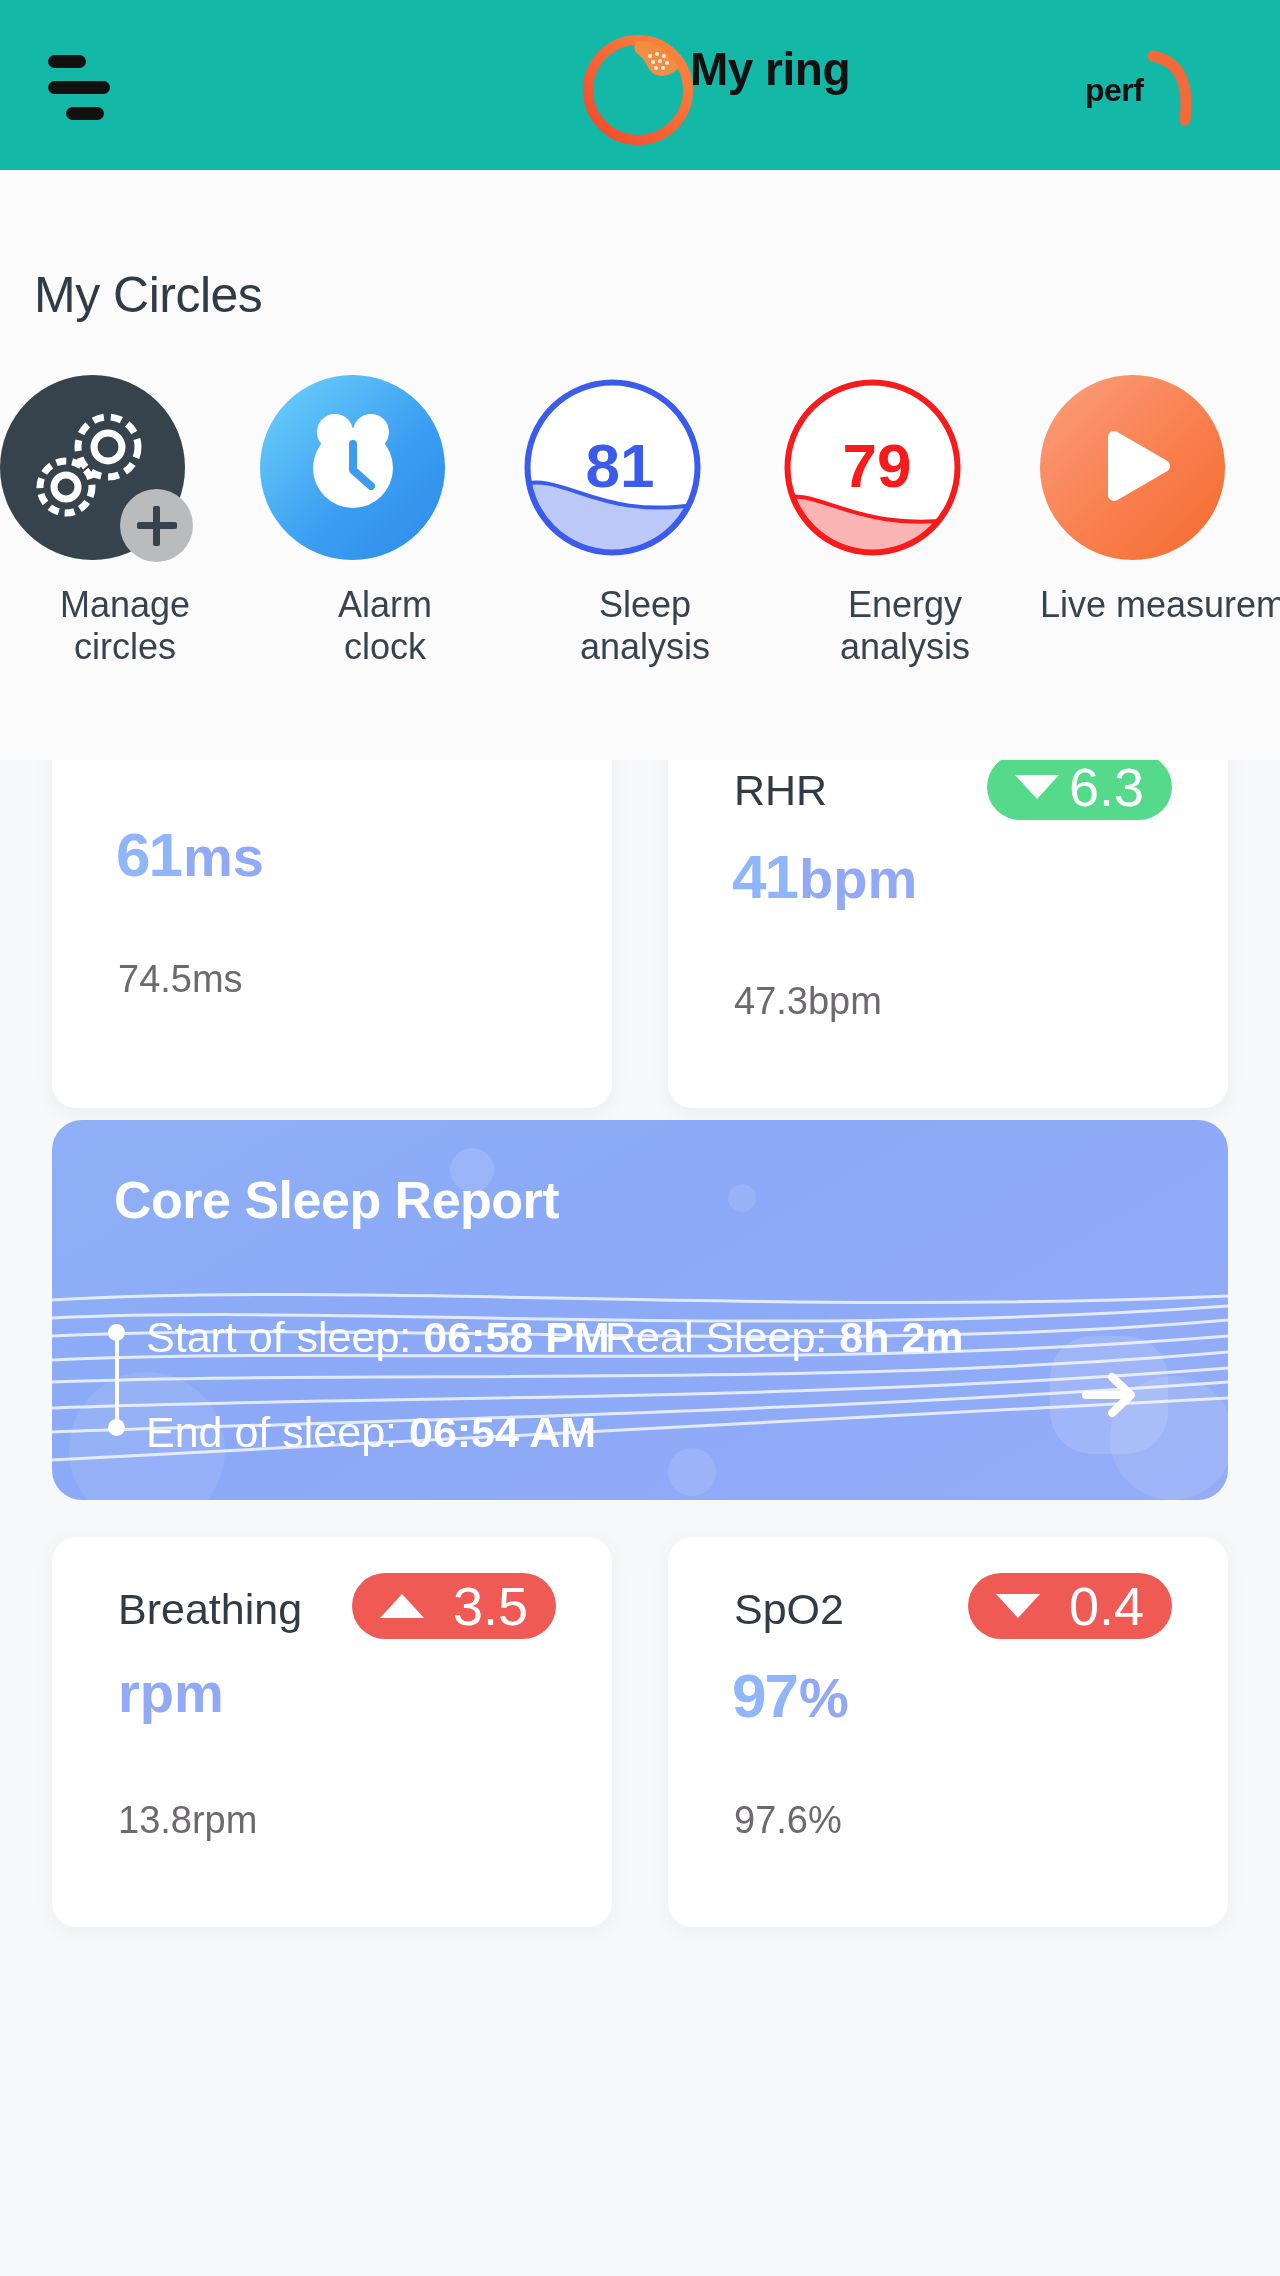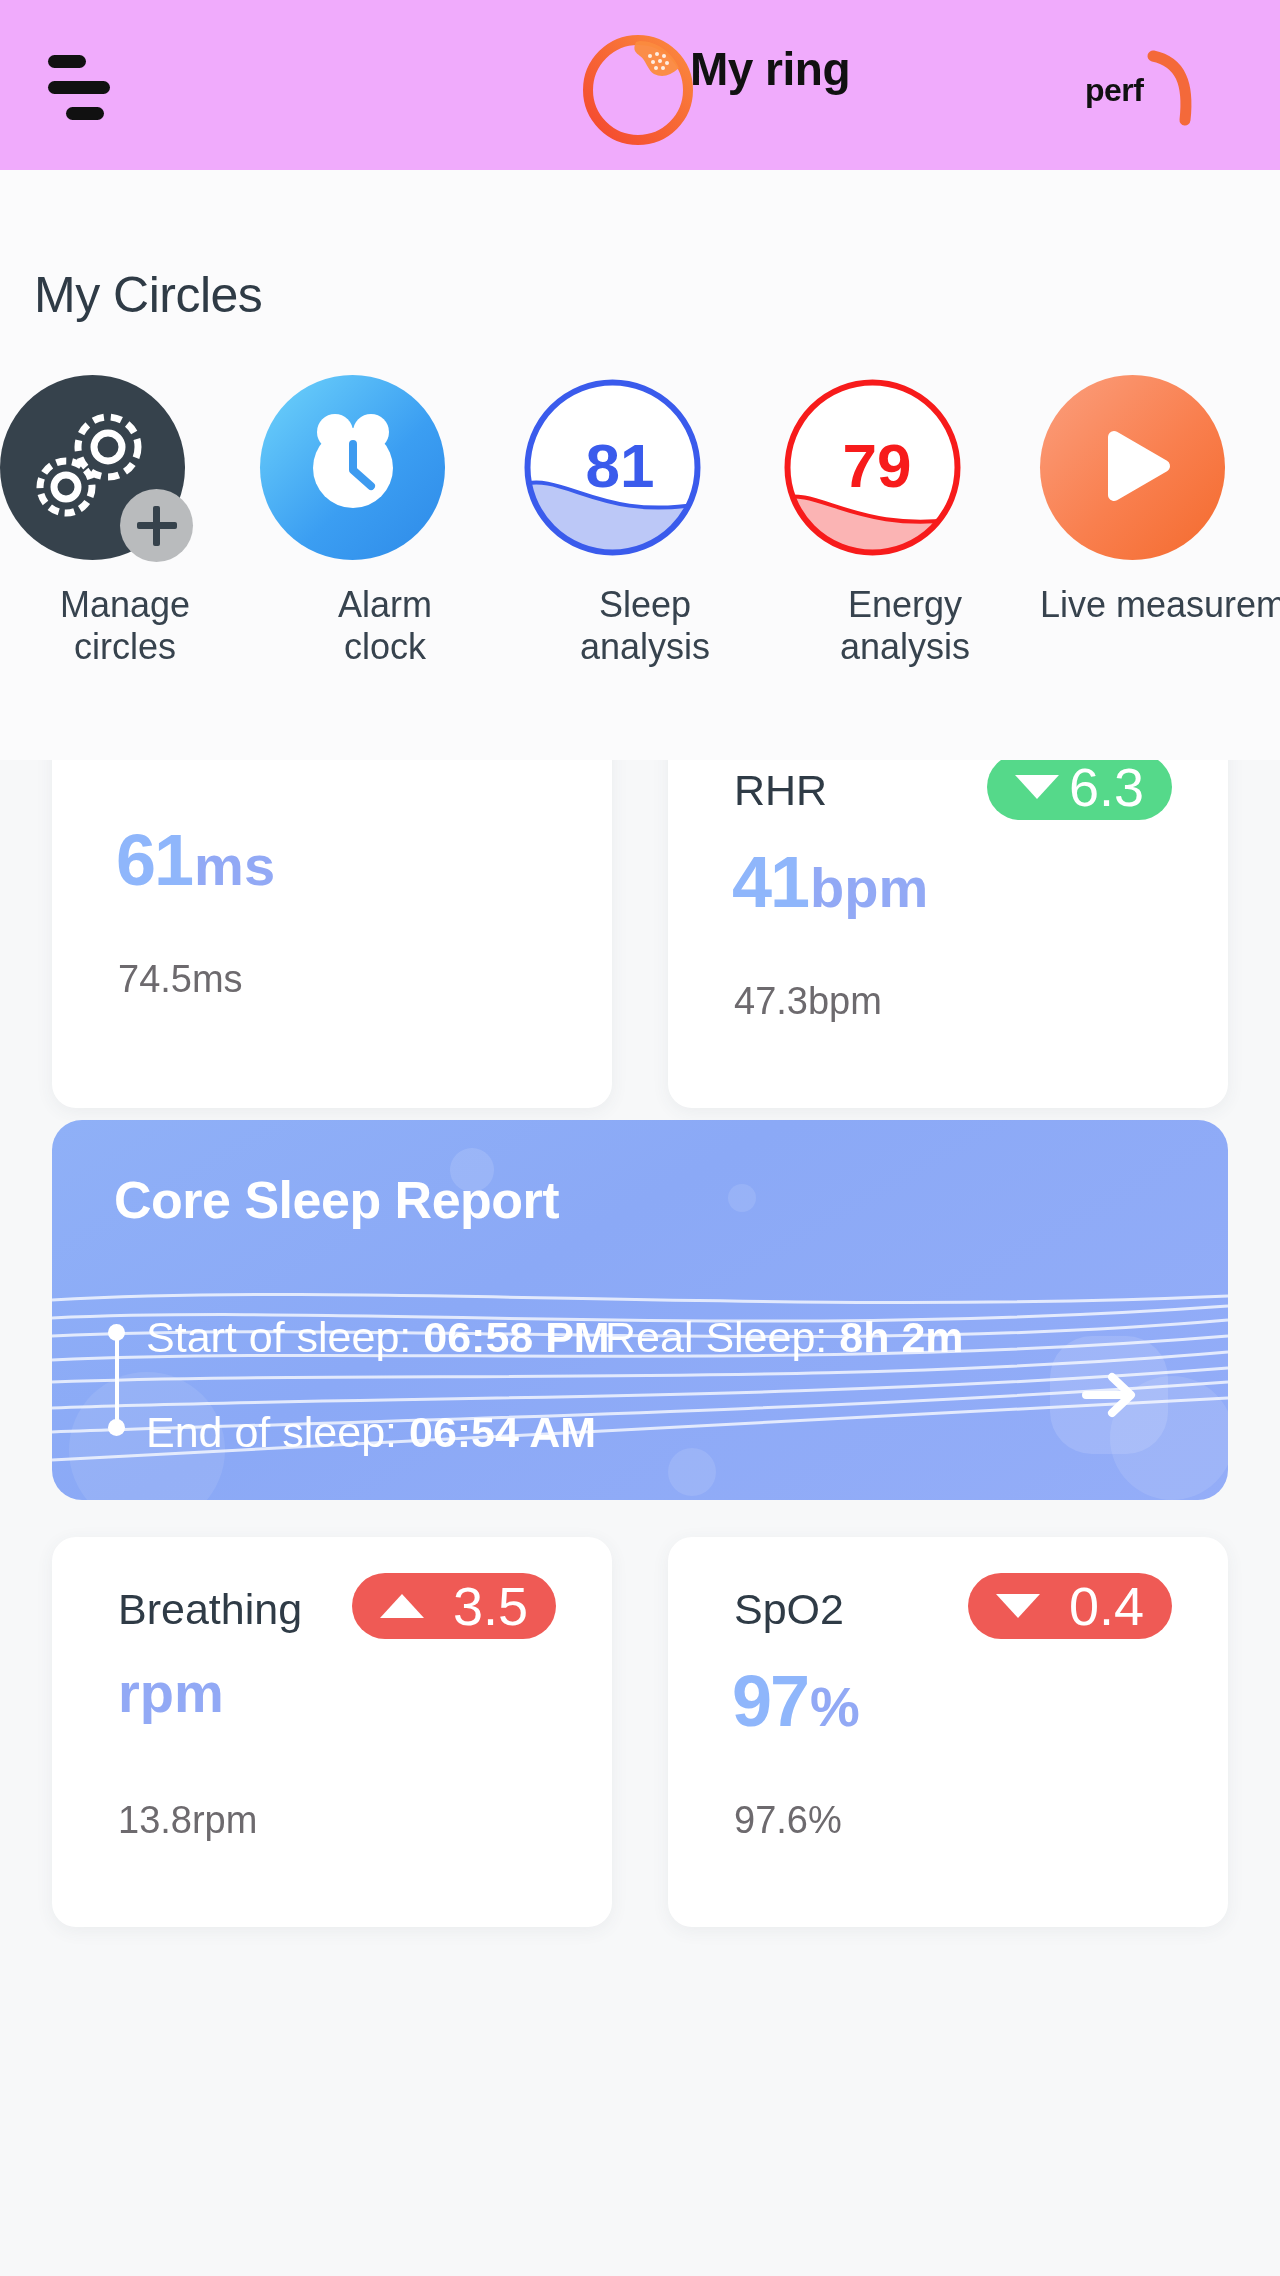--- a/index.html
+++ b/index.html
@@ -7,21 +7,21 @@
   body {
     font-family:"Liberation Sans", sans-serif;
     background:#f7f8f9;
     overflow:hidden;
     position:relative;
   }
 
   
   .header {
     position:absolute; top:0; left:0; width:1280px; height:170px;
-    background:#f0abfc;
+    background:#14b8a6;
     display:flex; align-items:center;
   }
   .hamburger {
     position:absolute; left:48px; top:55px;
     width:70px; height:60px;
   }
   .hamburger i { position:absolute; display:block; height:13px; background:#111; border-radius:7px; }
   .hamburger i.l1 { top:0px;  left:0px;  width:38px; }
   .hamburger i.l2 { top:26px; left:0px;  width:62px; }
   .hamburger i.l3 { top:52px; left:18px; width:38px; }
@@ -126,21 +126,21 @@
   .card-badge.red   { background:#ef5a55;gap:29px; }
   .badge-tri { width:0; height:0; }
   .badge-tri.down { border-left:22px solid transparent; border-right:22px solid transparent; border-top:24px solid #fff; }
   .badge-tri.up   { border-left:22px solid transparent; border-right:22px solid transparent; border-bottom:24px solid #fff; }
   .badge-val { font-size:54px; color:#fff; font-weight:400; }
 
   .card-value {
     position:absolute; left:64px; top:128px;
     display:flex; align-items:baseline;
   }
-  .val-num  { font-size:72px; font-weight:bold; color:#8fb6fb; letter-spacing:-2px; line-height:1; }
+  .val-num  { font-size:62px; font-weight:bold; color:#8fb6fb; letter-spacing:-2px; line-height:1; }
   .val-unit { font-size:56px; font-weight:bold; color:#92a9f5; margin-left:2px; line-height:1; }
   .card-sub {
     position:absolute; left:66px; top:262px;
     font-size:38px; color:#6d6a6e;
   }
   
   .card.hrv .card-value { top:106px; }
   .card.hrv .card-sub   { top:240px; }
 
   

